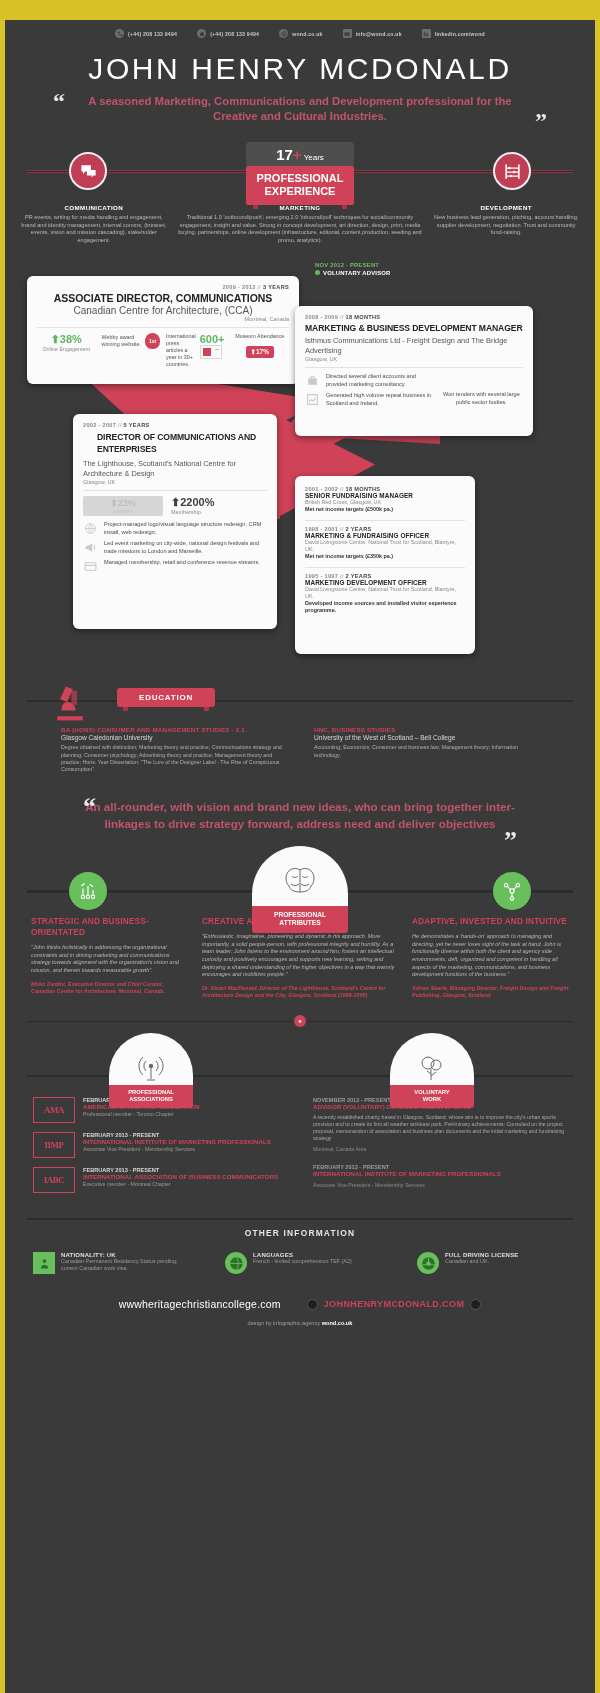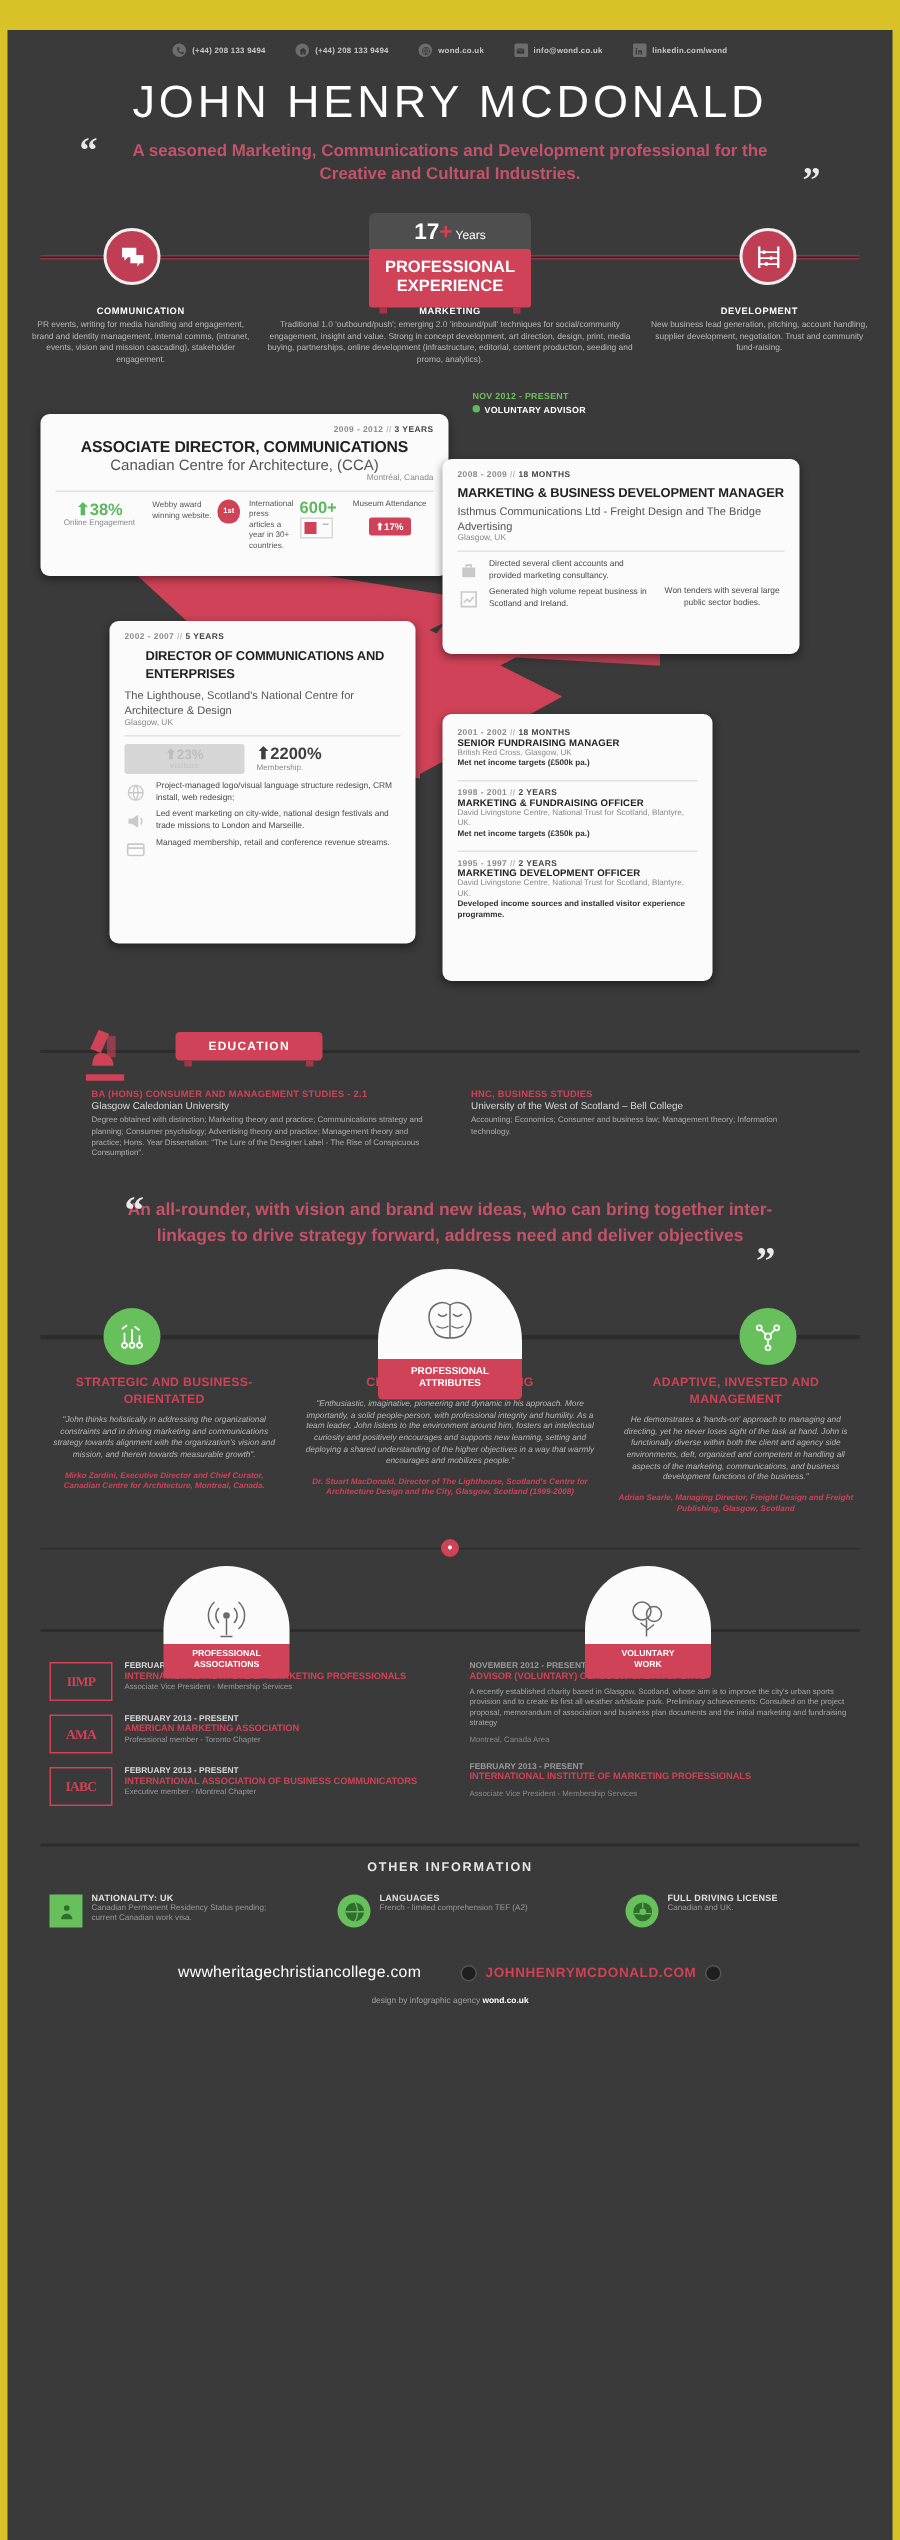--- a/index.html
+++ b/index.html
@@ -127,21 +127,21 @@
   .dome .d svg { width:44px; height:40px; fill:none; stroke:#6a6a6a; stroke-width:1; }
   .dome .tab { background:#cf4257; color:#fff; text-align:center; font-size:6.6px;
                font-weight:bold; line-height:8px; padding:5px 0 6px;
                border-radius:0 0 3px 3px; margin-top:-2px; position:relative; }
   .attr-circ { position:absolute; top:22px; width:38px; height:38px;
                border-radius:50%; background:#67c05c; display:flex;
                align-items:center; justify-content:center; }
   .attr-circ.l { left:64px; } .attr-circ.r { right:64px; }
   .attr-circ svg { width:20px; height:20px; fill:none; stroke:#fff; stroke-width:1.4; }
   .attrs { display:flex; padding:4px 26px 10px; gap:14px; }
-  .at { flex:1; text-align:center; }
+  .at { flex:1; }
   .at h4 { color:#cf4257; font-size:8.2px; font-weight:bold; line-height:11px;
            letter-spacing:.2px; margin-bottom:6px; }
   .at p { color:#b8b8b8; font-size:5.5px; line-height:7.6px; font-style:italic; }
   .at .attrib { color:#cf4257; font-size:5.4px; font-weight:bold; font-style:italic;
                 line-height:7.2px; margin-top:6px; }
   .divider { position:relative; height:24px; }
   .divider .dl { position:absolute; left:22px; right:22px; top:12px; height:1px;
                  background:#2c2c2c; }
   .divider .dot { position:absolute; left:50%; transform:translateX(-50%); top:6px;
                   width:12px; height:12px; border-radius:50%; background:#cf4257;
@@ -555,21 +555,21 @@
       <h4>STRATEGIC AND BUSINESS-ORIENTATED</h4>
       <p>"John thinks holistically in addressing the organizational constraints and in driving marketing and communications strategy towards alignment with the organization's vision and mission, and therein towards measurable growth".</p>
       <div class="attrib">Mirko Zardini, Executive Director and Chief Curator, Canadian Centre for Architecture, Montreal, Canada.</div>
     </div>
     <div class="at" style="flex:1.25">
       <h4>CREATIVE AND ENGAGING</h4>
       <p>"Enthusiastic, imaginative, pioneering and dynamic in his approach. More importantly, a solid people-person, with professional integrity and humility. As a team leader, John listens to the environment around him, fosters an intellectual curiosity and positively encourages and supports new learning, setting and deploying a shared understanding of the higher objectives in a way that warmly encourages and mobilizes people."</p>
       <div class="attrib">Dr. Stuart MacDonald, Director of The Lighthouse, Scotland's Centre for Architecture Design and the City, Glasgow, Scotland (1999-2008)</div>
     </div>
     <div class="at">
-      <h4>ADAPTIVE, INVESTED AND MANAGEMENT</h4>
+      <h4>ADAPTIVE, INVESTED AND INTUITIVE</h4>
       <p>He demonstrates a 'hands-on' approach to managing and directing, yet he never loses sight of the task at hand. John is functionally diverse within both the client and agency side environments, deft, organized and competent in handling all aspects of the marketing, communications, and business development functions of the business."</p>
       <div class="attrib">Adrian Searle, Managing Director, Freight Design and Freight Publishing, Glasgow, Scotland</div>
     </div>
   </div>
 
   <div class="divider">
     <div class="dl"></div>
     <div class="dot">●</div>
   </div>
 
@@ -600,36 +600,36 @@
         <div>VOLUNTARY</div>
         <div>WORK</div>
       </div>
     </div>
   </div>
 
   <div class="assoc">
     <div class="col">
       <div class="arow">
         <div class="logo">
+            <span>AMA</span>
+          </div>
+        <div class="txt">
+          <div class="dt">FEBRUARY 2013 - PRESENT</div>
+          <div class="nm">AMERICAN MARKETING ASSOCIATION</div>
+          <div class="rl">Professional member - Toronto Chapter</div>
+        </div>
+      </div>
+      <div class="arow">
+        <div class="logo">
             <span>IIMP</span>
           </div>
         <div class="txt">
           <div class="dt">FEBRUARY 2013 - PRESENT</div>
           <div class="nm">INTERNATIONAL INSTITUTE OF MARKETING PROFESSIONALS</div>
           <div class="rl">Associate Vice President - Membership Services</div>
-        </div>
-      </div>
-      <div class="arow">
-        <div class="logo">
-            <span>AMA</span>
-          </div>
-        <div class="txt">
-          <div class="dt">FEBRUARY 2013 - PRESENT</div>
-          <div class="nm">AMERICAN MARKETING ASSOCIATION</div>
-          <div class="rl">Professional member - Toronto Chapter</div>
         </div>
       </div>
       <div class="arow">
         <div class="logo">
             <span>IABC</span>
           </div>
         <div class="txt">
           <div class="dt">FEBRUARY 2013 - PRESENT</div>
           <div class="nm">INTERNATIONAL ASSOCIATION OF BUSINESS COMMUNICATORS</div>
           <div class="rl">Executive member - Montreal Chapter</div>

